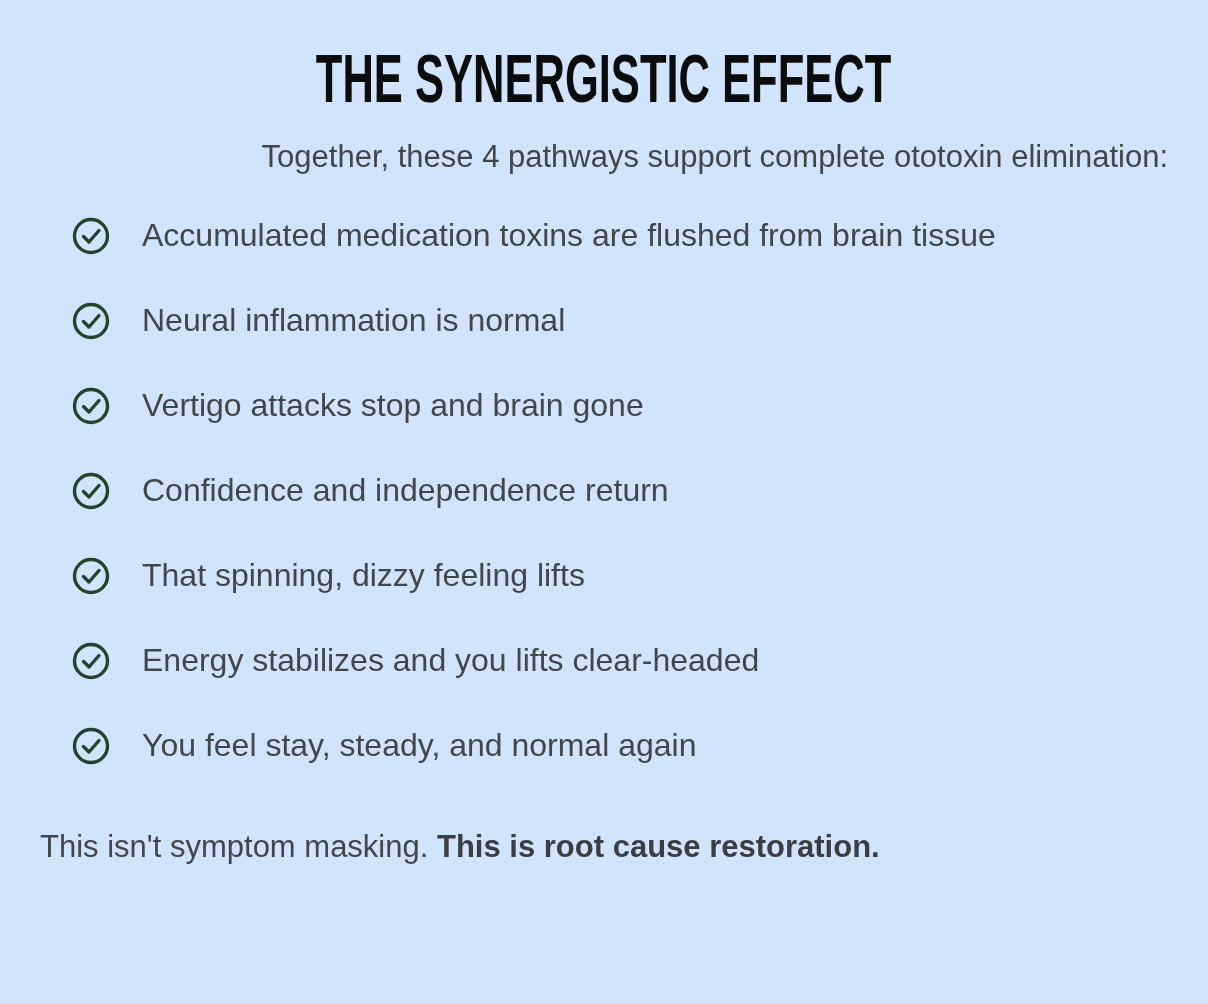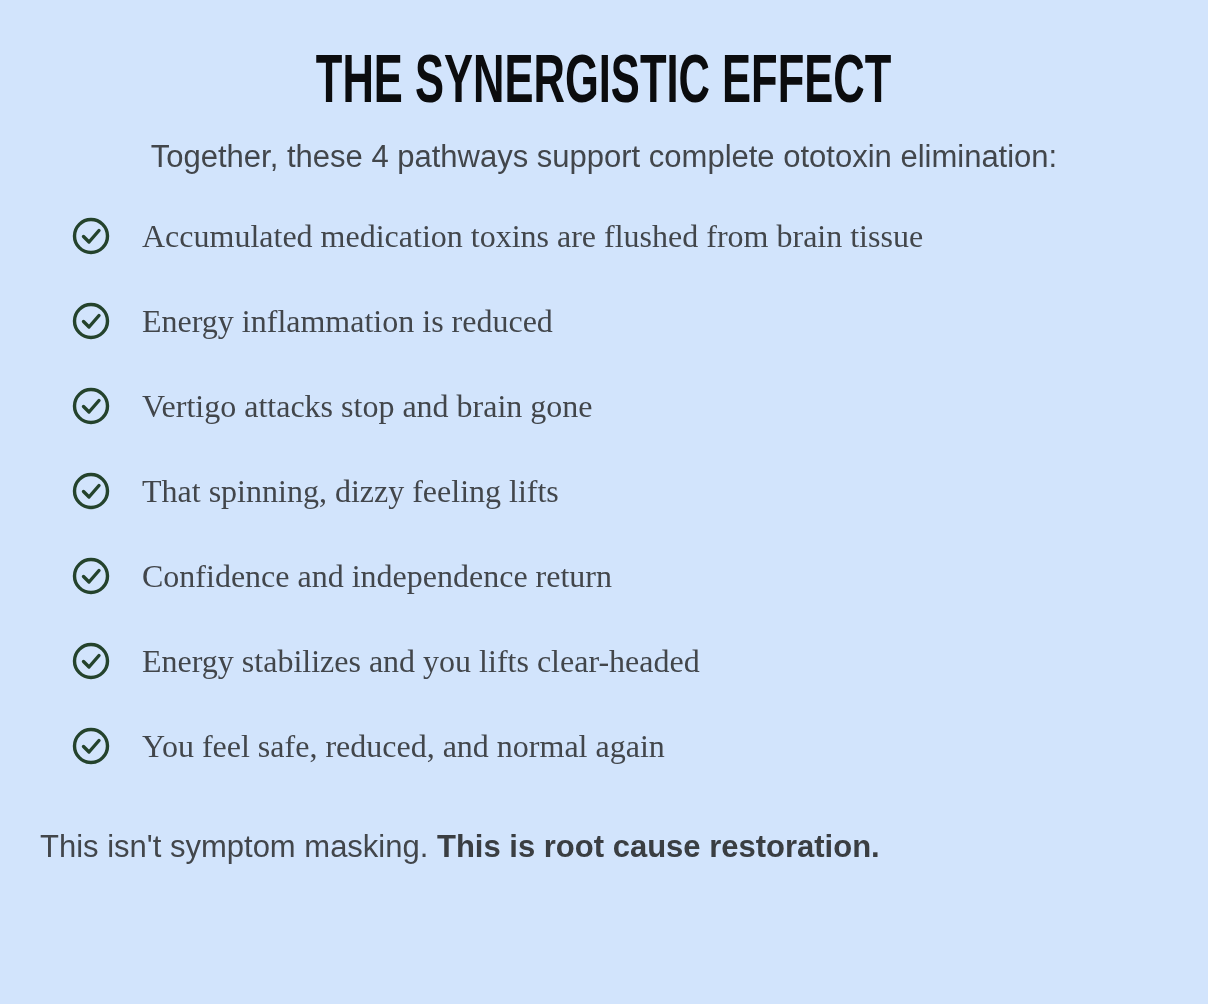--- a/index.html
+++ b/index.html
@@ -30,36 +30,34 @@
     display: inline-block;
     font-size: 68px;
     font-weight: 700;
     letter-spacing: 0px;
     color: #0b0c0e;
     transform: scaleX(0.64);
     transform-origin: center;
     line-height: 1.0;
   }
   .intro {
-    text-align: center;
+    text-align: right;
     font-size: 31px;
     line-height: 1.2;
     color: #42464b;
     margin: 0 0 42px 0;
   }
   .checklist {
     list-style: none;
     margin: 0;
     padding: 0 0 0 32px;
   }
   .check-item {
     display: flex;
-    align-items: center;
     margin-bottom: 47px;
-    font-family: Liberation Serif, serif;
   }
   .check-icon {
     flex: 0 0 auto;
     width: 38px;
     height: 38px;
     margin-right: 32px;
   }
   .check-icon svg {
     display: block;
     width: 38px;
@@ -102,64 +100,64 @@
         </span>
         <span class="check-label">Accumulated medication toxins are flushed from brain tissue</span>
       </li>
       <li class="check-item">
         <span class="check-icon">
           <svg viewBox="0 0 38 38" fill="none" xmlns="http://www.w3.org/2000/svg">
             <circle cx="19" cy="19" r="16.5" stroke="#24432c" stroke-width="3.4"></circle>
             <path d="M11.5 19.5 L17 25 L27 13.5" stroke="#24432c" stroke-width="3.4" stroke-linecap="round" stroke-linejoin="round"></path>
           </svg>
         </span>
-        <span class="check-label">Energy inflammation is reduced</span>
+        <span class="check-label">Neural inflammation is normal</span>
       </li>
       <li class="check-item">
         <span class="check-icon">
           <svg viewBox="0 0 38 38" fill="none" xmlns="http://www.w3.org/2000/svg">
             <circle cx="19" cy="19" r="16.5" stroke="#24432c" stroke-width="3.4"></circle>
             <path d="M11.5 19.5 L17 25 L27 13.5" stroke="#24432c" stroke-width="3.4" stroke-linecap="round" stroke-linejoin="round"></path>
           </svg>
         </span>
         <span class="check-label">Vertigo attacks stop and brain gone</span>
       </li>
       <li class="check-item">
         <span class="check-icon">
           <svg viewBox="0 0 38 38" fill="none" xmlns="http://www.w3.org/2000/svg">
             <circle cx="19" cy="19" r="16.5" stroke="#24432c" stroke-width="3.4"></circle>
             <path d="M11.5 19.5 L17 25 L27 13.5" stroke="#24432c" stroke-width="3.4" stroke-linecap="round" stroke-linejoin="round"></path>
           </svg>
         </span>
-        <span class="check-label">That spinning, dizzy feeling lifts</span>
+        <span class="check-label">Confidence and independence return</span>
       </li>
       <li class="check-item">
         <span class="check-icon">
           <svg viewBox="0 0 38 38" fill="none" xmlns="http://www.w3.org/2000/svg">
             <circle cx="19" cy="19" r="16.5" stroke="#24432c" stroke-width="3.4"></circle>
             <path d="M11.5 19.5 L17 25 L27 13.5" stroke="#24432c" stroke-width="3.4" stroke-linecap="round" stroke-linejoin="round"></path>
           </svg>
         </span>
-        <span class="check-label">Confidence and independence return</span>
+        <span class="check-label">That spinning, dizzy feeling lifts</span>
       </li>
       <li class="check-item">
         <span class="check-icon">
           <svg viewBox="0 0 38 38" fill="none" xmlns="http://www.w3.org/2000/svg">
             <circle cx="19" cy="19" r="16.5" stroke="#24432c" stroke-width="3.4"></circle>
             <path d="M11.5 19.5 L17 25 L27 13.5" stroke="#24432c" stroke-width="3.4" stroke-linecap="round" stroke-linejoin="round"></path>
           </svg>
         </span>
         <span class="check-label">Energy stabilizes and you lifts clear-headed</span>
       </li>
       <li class="check-item">
         <span class="check-icon">
           <svg viewBox="0 0 38 38" fill="none" xmlns="http://www.w3.org/2000/svg">
             <circle cx="19" cy="19" r="16.5" stroke="#24432c" stroke-width="3.4"></circle>
             <path d="M11.5 19.5 L17 25 L27 13.5" stroke="#24432c" stroke-width="3.4" stroke-linecap="round" stroke-linejoin="round"></path>
           </svg>
         </span>
-        <span class="check-label">You feel safe, reduced, and normal again</span>
+        <span class="check-label">You feel stay, steady, and normal again</span>
       </li>
     </ul>
 
   <p class="footer-line"><span>This isn't symptom masking. </span><b>This is root cause restoration.</b></p>
 
 </div>
 
 </body></html>

